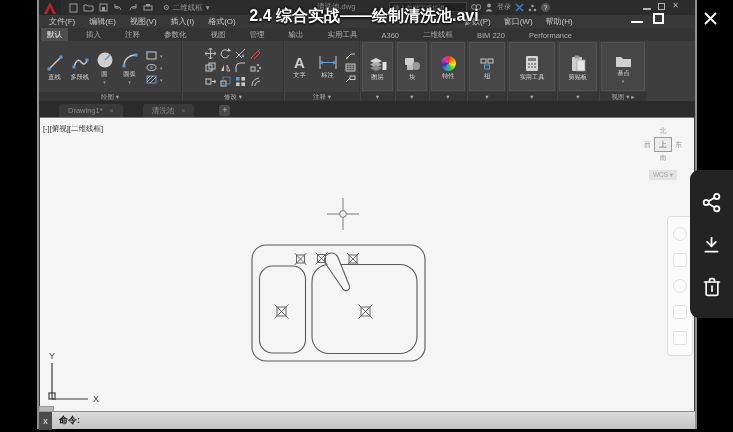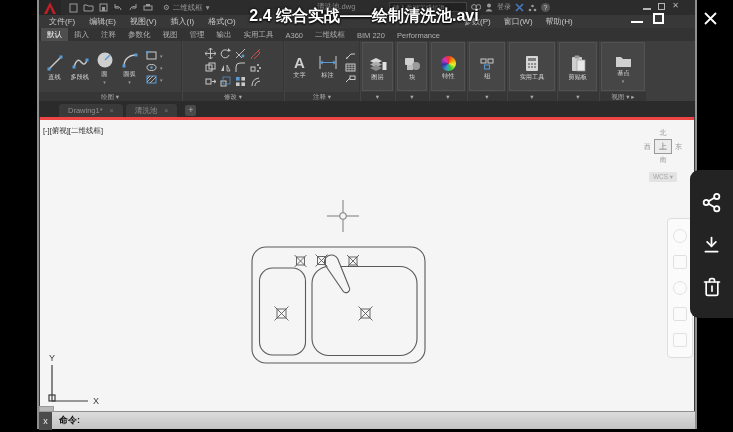--- a/index.html
+++ b/index.html
@@ -27,21 +27,21 @@
   .wc-box{width:7px;height:7px;border:1px solid #b5b5b5;}
   .wc-x{color:#b5b5b5;font-size:8px;line-height:8px;}
 
   
   .menubar{position:relative;height:13px;background:#383838;color:#c8c8c8;font-size:8px;display:flex;align-items:center;}
   .menu-left{display:flex;gap:14px;padding-left:10px;}
   .menu-right{position:absolute;left:425px;display:flex;gap:13px;}
   .menubar span{white-space:nowrap;}
 
   
-  .rtabs{height:13px;background:#333;display:flex;align-items:flex-end;padding-left:2px;font-size:7.5px;color:#b0b0b0;}
+  .rtabs{height:13px;background:#333;display:flex;align-items:flex-end;padding-left:2px;font-size:7.5px;color:#b0b0b0;gap:12px;}
   .rtab{padding:2px 6px 1px 6px;white-space:nowrap;}
   .rtab.active{background:#4e4e4e;color:#fff;}
 
   
   .ribbon{height:60px;background:#3e3e3e;display:flex;align-items:stretch;}
   .panel{display:flex;flex-direction:column;}
   .p-body{flex:1;display:flex;align-items:center;padding:2px 3px 0 3px;}
   .p-label{height:9px;background:#363636;color:#a8a8a8;font-size:6.5px;line-height:9px;text-align:center;white-space:nowrap;}
   .psep{width:2px;background:linear-gradient(to right,#2e2e2e,#4a4a4a);}
   .toolcol{width:25px;display:flex;flex-direction:column;align-items:center;gap:1px;}
@@ -53,29 +53,29 @@
   .modgrid{display:grid;grid-template-columns:repeat(4,15px);grid-auto-rows:14px;align-items:center;justify-items:center;}
   .bigbtn{width:100%;display:flex;flex-direction:column;align-items:center;gap:1px;padding-top:2px;}
   .bigbtn .blabel{font-size:6.5px;color:#dcdcdc;white-space:nowrap;transform:scale(.95);}
   .bpanel .p-body{justify-content:center;background:#464646;margin:1px;border:1px solid #525252;}
   .wheel{width:15px;height:15px;border-radius:50%;
          background:conic-gradient(#e33,#e90,#ee3,#3c3,#39c,#339,#c3c,#e33);}
   .a-glyph{font-size:15px;font-weight:bold;color:#cfcfcf;line-height:15px;}
 
   
   .doctabs{height:16px;background:#2b2b2b;display:flex;align-items:flex-end;padding-left:20px;}
-  .dtab{height:13px;display:flex;align-items:center;padding:0 9px;font-size:7.5px;border-radius:3px 3px 0 0;margin-right:3px;}
+  .dtab{height:13px;display:flex;align-items:center;padding:0 9px;font-size:7.5px;border-radius:3px 3px 0 0;margin-right:20px;}
   .dtab .dx{margin-left:7px;font-size:7px;color:#777;}
   .dtab.active{background:#646464;color:#eee;}
   .dtab.inactive{background:#3a3a3a;color:#8e8e8e;}
   .newtab{width:11px;height:11px;margin:0 0 1px 5px;background:#4a4a4a;color:#b5b5b5;font-size:9px;line-height:11px;
           text-align:center;border-radius:2px;}
 
   
-  .canvas{position:relative;margin-left:1px;width:654px;height:294px;background:#f5f5f5;border-top:3px solid #ef4444;text-decoration:underline;}
+  .canvas{position:relative;margin-left:1px;width:654px;height:294px;background:#f5f5f5;border-top:1px solid #ef4444;text-decoration:underline;}
   .vplabel{position:absolute;left:3px;top:6px;font-size:7.5px;color:#2a2a2a;letter-spacing:0;}
   .cad-svg{position:absolute;left:0;top:0;}
 
   
   .viewcube{position:absolute;left:602px;top:8px;width:42px;display:flex;flex-direction:column;align-items:center;
             color:#9a9a9a;font-size:7px;gap:1px;}
   .vc-mid{display:flex;align-items:center;gap:3px;}
   .vc-top{width:18px;height:15px;border:1px solid #9a9a9a;background:#ececec;color:#7a7a7a;font-size:8px;
           display:flex;align-items:center;justify-content:center;}
   .wcs{margin-top:6px;background:#e3e3e3;color:#a9a9a9;font-size:6.5px;padding:1px 4px;border-radius:1px;}

